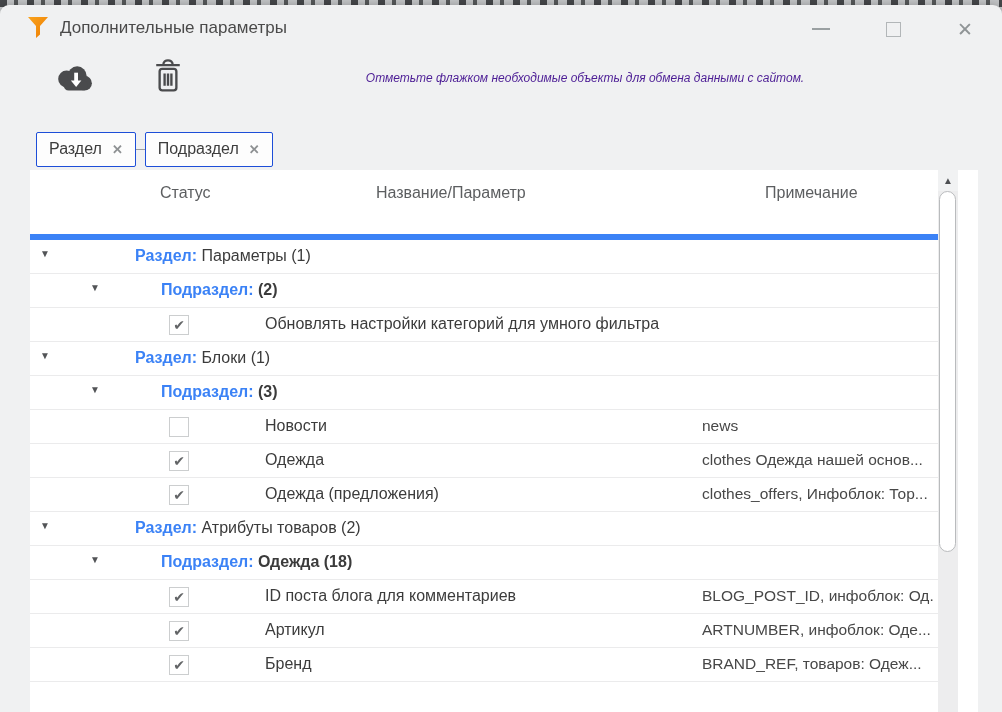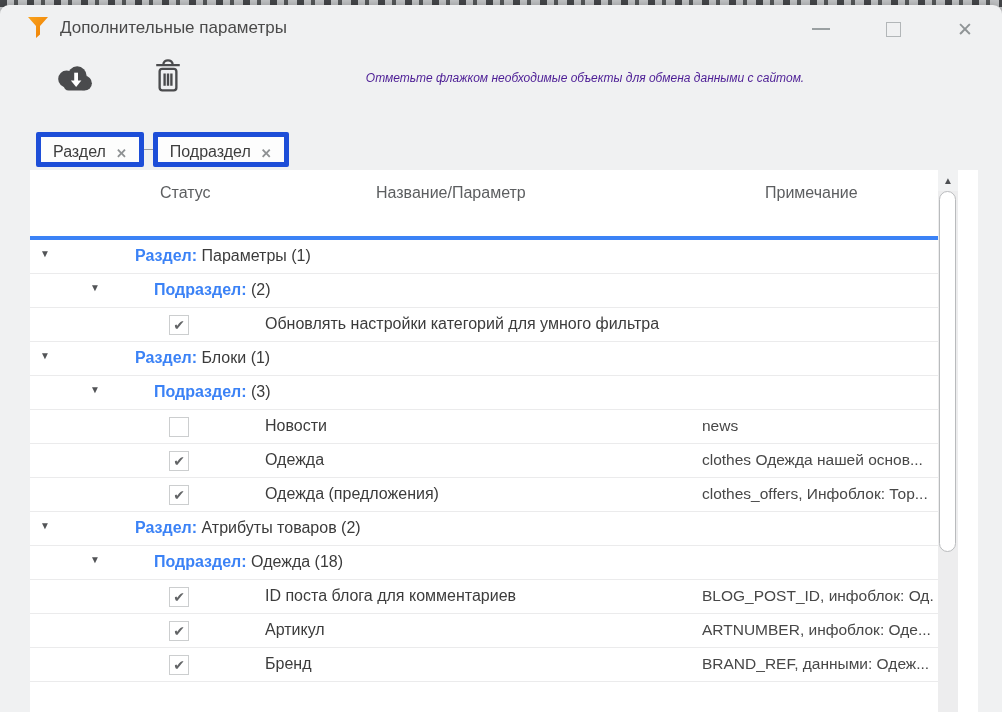--- a/index.html
+++ b/index.html
@@ -25,41 +25,41 @@
 
   
   .toolbar { position:absolute; left:0; top:48px; width:100%; height:60px; }
   .tool-cloud { position:absolute; left:54px; top:10px; width:40px; height:32px; }
   .tool-trash { position:absolute; left:153px; top:6px; width:30px; height:34px; }
   .instruction { position:absolute; left:250px; top:18px; width:670px; text-align:center;
     font-style:italic; font-size:12px; color:#4c1d95; }
 
   
   .chips { position:absolute; left:36px; top:126px; height:36px; display:flex; align-items:center; }
-  .chip { background:#fdfdfd; border:5px solid #1d4ed8; border-radius:2px; height:35px;
-    display:flex; align-items:flex-end; padding:1px 12px; font-size:16px; color:#3d3d3d; }
+  .chip { background:#fdfdfd; border:1px solid #1d4ed8; border-radius:2px; height:35px;
+    display:flex; align-items:center; padding:1px 12px; font-size:16px; color:#3d3d3d; }
   .chip .x { margin-left:10px; color:#8e9193; font-size:13px; font-weight:bold; cursor:pointer; }
   .chip-dash { width:9px; height:0; border-top:1px solid #9a9da0; }
 
   
   .panel { position:absolute; left:30px; top:165px; width:948px; height:542px; background:#ffffff; overflow:hidden; }
-  .thead { position:relative; width:908px; height:70px; border-bottom:4px solid #3b82f6;padding-left:28px; }
+  .thead { position:relative; width:908px; height:70px; border-bottom:6px solid #3b82f6;padding-left:28px; }
   .thead span { position:absolute; top:14px; font-size:16px; color:#5c5e60; }
   .h-status { left:130px; } .h-name { left:346px; } .h-note { left:735px; }
 
   .row { position:relative; width:908px; height:34px; border-bottom:1px solid #ebebec; }
   .row .selbg { display:none; }
   .row.selected .selbg { display:block; position:absolute; left:67px; right:0; top:0; bottom:-1px; background:#aaddf7; border-bottom:1px solid #8fcfef; }
   .row.selected .selbg .colgap { position:absolute; left:586px; top:0; bottom:0; width:2px; background:#ffffff; }
 
   .tri { position:absolute; top:8px; font-size:10px; color:#525457; cursor:pointer; }
   .tri1 { left:10px; } .tri2 { left:60px; }
   .gl { position:absolute; top:7px; font-size:16px; color:#3b3b3b; }
   .gl b { color:#3b82f6; }
-  .gl1 { left:105px; } .gl2 { left:124px; }
+  .gl1 { left:105px; } .gl2 { left:131px;font-weight:bold; }
 
   .cb { position:absolute; left:139px; top:7px; width:20px; height:20px; background:#ffffff;
     border:1px solid #cccecf; display:flex; align-items:center; justify-content:center;
     font-size:14px; color:#636567; cursor:pointer; }
   .nm { position:absolute; left:235px; top:7px; font-size:16px; color:#3c3c3c; white-space:nowrap; }
   .nt { position:absolute; left:672px; top:7px; width:232px; font-size:15.5px; color:#474747; white-space:nowrap; overflow:hidden; }
 
   
   .vscroll { position:absolute; right:20px; top:0; width:20px; height:542px; background:#ededee; }
   .vs-up { position:absolute; left:0; top:0; width:20px; height:21px; background:#f1f2f3;
@@ -188,21 +188,21 @@
           <span class="nt">BLOG_POST_ID, инфоблок: Од...</span>
         </div>
         <div class="row">
           <span class="cb">✔</span>
           <span class="nm">Артикул</span>
           <span class="nt">ARTNUMBER, инфоблок: Оде...</span>
         </div>
         <div class="row">
           <span class="cb">✔</span>
           <span class="nm">Бренд</span>
-          <span class="nt">BRAND_REF, данными: Одеж...</span>
+          <span class="nt">BRAND_REF, товаров: Одеж...</span>
         </div>
       </div>
 
     <div class="panel-rightpad"></div>
     <div class="vscroll">
       <div class="vs-up">
           <span>▲</span>
         </div>
       <div class="vs-thumb"></div>
     </div>

